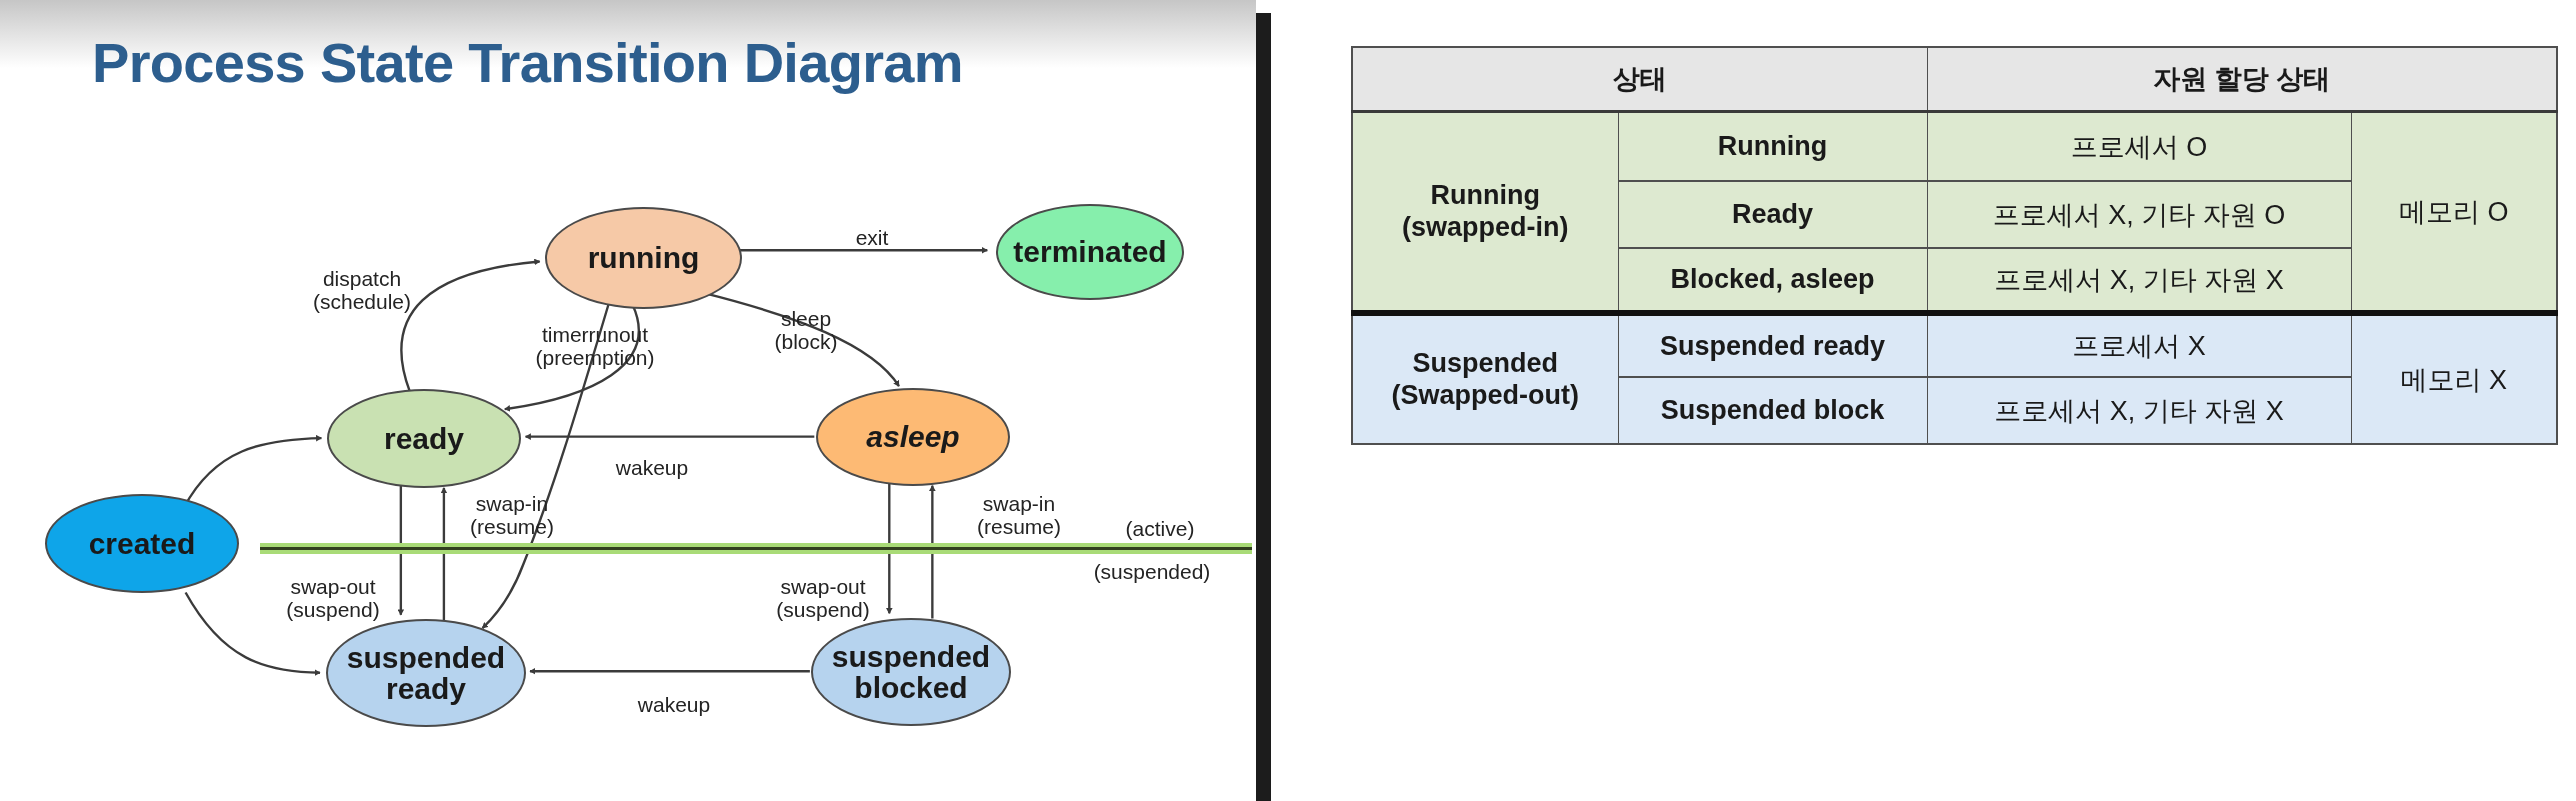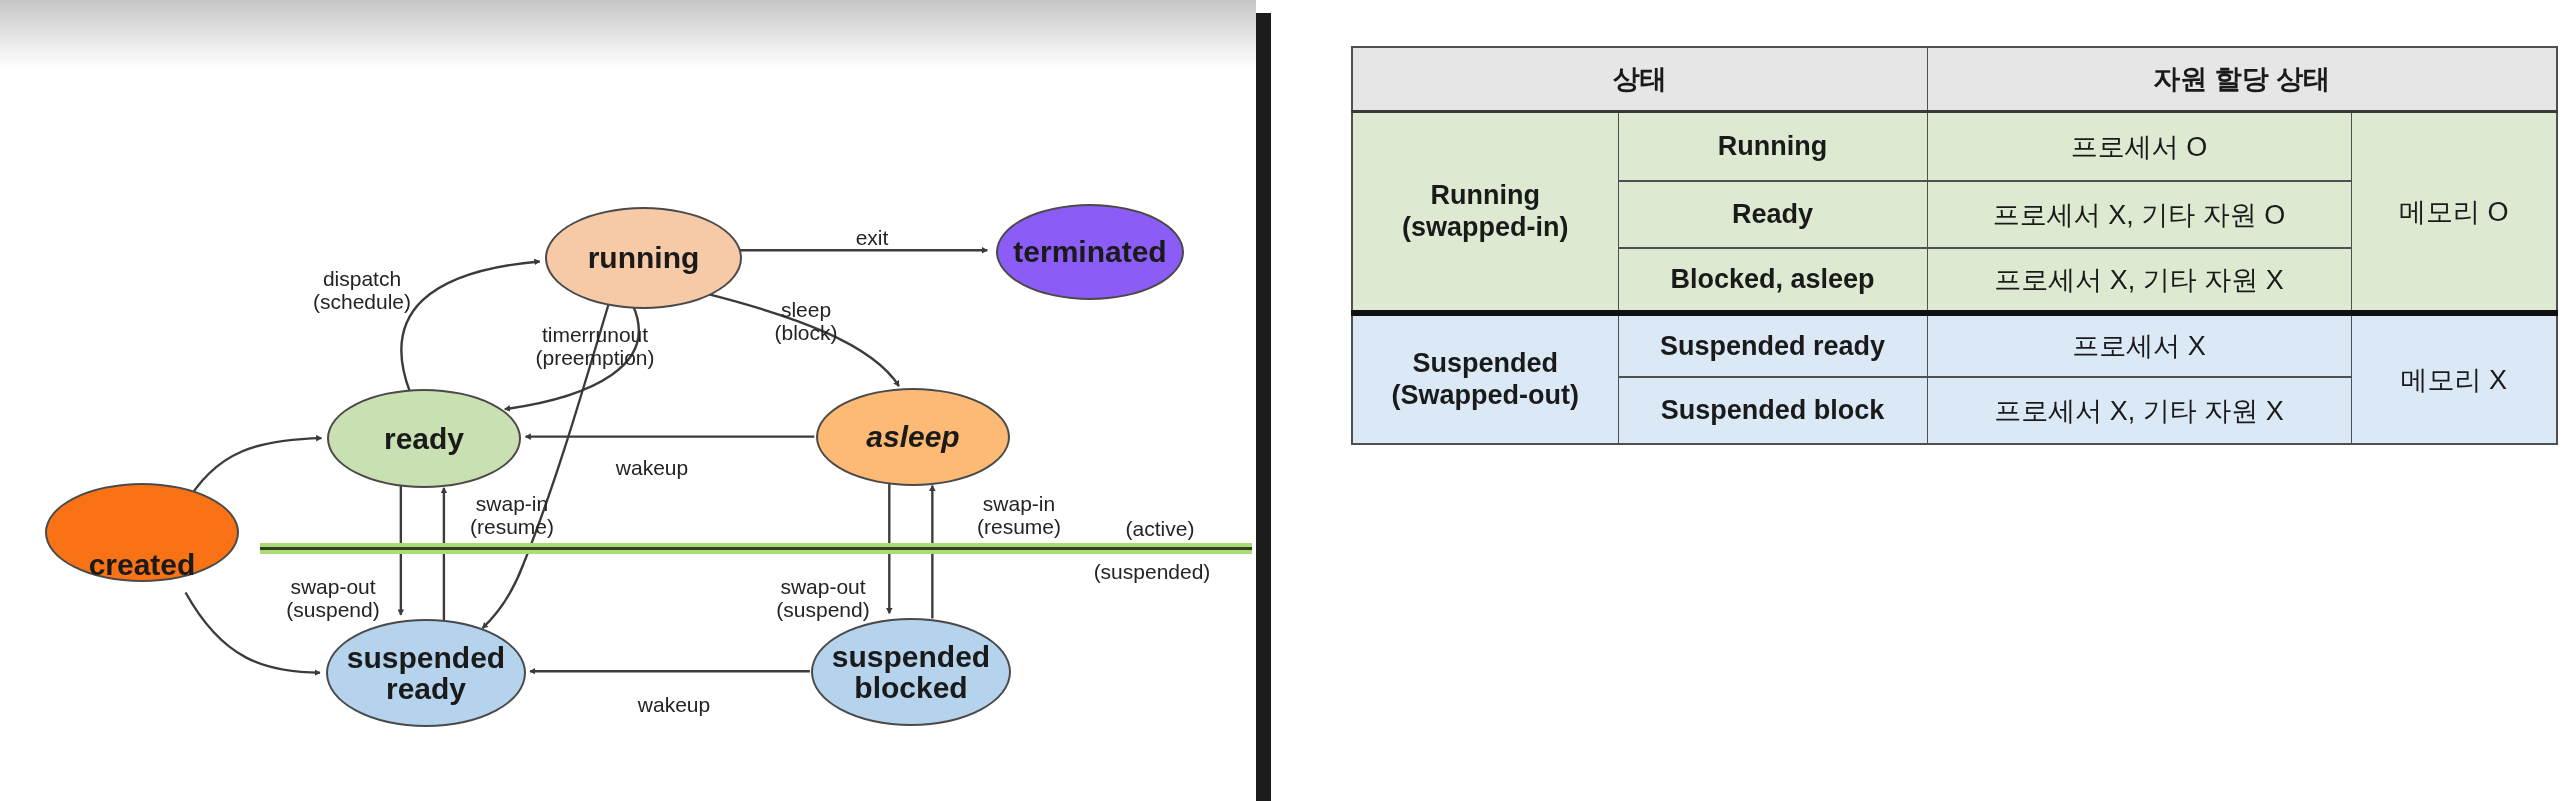--- a/index.html
+++ b/index.html
@@ -35,20 +35,21 @@
   tr.section-start td{border-top:6px solid #101010;}
   tr.r2 td,tr.r3 td,tr.r5 td{border-top-width:2.6px;}
 </style>
 </head>
 <body>
 
 <div class="canvas">
 
   <div class="top-grad"></div>
 
+  <div class="title" style="color: rgb(45, 94, 142);">Process State Transition Diagram</div>
 
   <svg class="diagram" width="1256" height="802" viewBox="0 0 1692 1080">
     <defs>
       <marker id="ah" markerWidth="9" markerHeight="9" refX="7.2" refY="4.5" orient="auto" markerUnits="userSpaceOnUse">
         <path d="M0,0 L8,4.5 L0,9 z" fill="#3b3b3b"></path>
       </marker>
     </defs>
     <g stroke="#3b3b3b" stroke-width="3.2" fill="none">
 
       <path d="M 996,337 L 1330,337" marker-end="url(#ah)"></path>
@@ -76,47 +77,47 @@
       <path d="M 1256,833 L 1256,654" marker-end="url(#ah)"></path>
     </g>
   </svg>
 
   <div class="green-band" style="background: rgb(169, 219, 119);"></div>
   <div class="green-core" style="background: rgb(50, 64, 31);"></div>
 
   <div class="node" style="left: 545px; top: 207px; width: 193px; height: 98px; background: rgb(246, 201, 167);">
     <span>running</span>
   </div>
-  <div class="node" style="left: 996px; top: 204px; width: 184px; height: 92px; background: #8b5cf6;">
+  <div class="node" style="left: 996px; top: 204px; width: 184px; height: 92px; background: #86efac;">
     <span>terminated</span>
   </div>
   <div class="node" style="left: 327px; top: 389px; width: 190px; height: 95px; background: rgb(201, 225, 178);">
     <span>ready</span>
   </div>
   <div class="node" style="left: 816px; top: 388px; width: 190px; height: 94px; background: #fdba74; font-style: italic;">
     <span>asleep</span>
   </div>
-  <div class="node" style="left: 45px; top: 483px; width: 190px; height: 95px; background: #f97316; align-items: flex-end;">
+  <div class="node" style="left: 45px; top: 494px; width: 190px; height: 95px; background: #0ea5e9;">
     <span>created</span>
   </div>
   <div class="node" style="left: 326px; top: 619px; width: 196px; height: 104px; background: rgb(182, 211, 238);">
     <span>suspended
 ready</span>
   </div>
   <div class="node" style="left: 811px; top: 618px; width: 196px; height: 104px; background: rgb(182, 211, 238);">
     <span>suspended
 blocked</span>
   </div>
 
   <div class="elabel" style="left:362px;top:291px;">dispatch
 (schedule)</div>
   <div class="elabel" style="left:595px;top:347px;">timerrunout
 (preemption)</div>
   <div class="elabel" style="left:872px;top:238px;">exit</div>
-  <div class="elabel" style="left:806px;top:322px;">sleep
+  <div class="elabel" style="left:806px;top:331px;">sleep
 (block)</div>
   <div class="elabel" style="left:652px;top:468px;">wakeup</div>
   <div class="elabel" style="left:333px;top:599px;">swap-out
 (suspend)</div>
   <div class="elabel" style="left:512px;top:516px;">swap-in
 (resume)</div>
   <div class="elabel" style="left:823px;top:599px;">swap-out
 (suspend)</div>
   <div class="elabel" style="left:1019px;top:516px;">swap-in
 (resume)</div>

